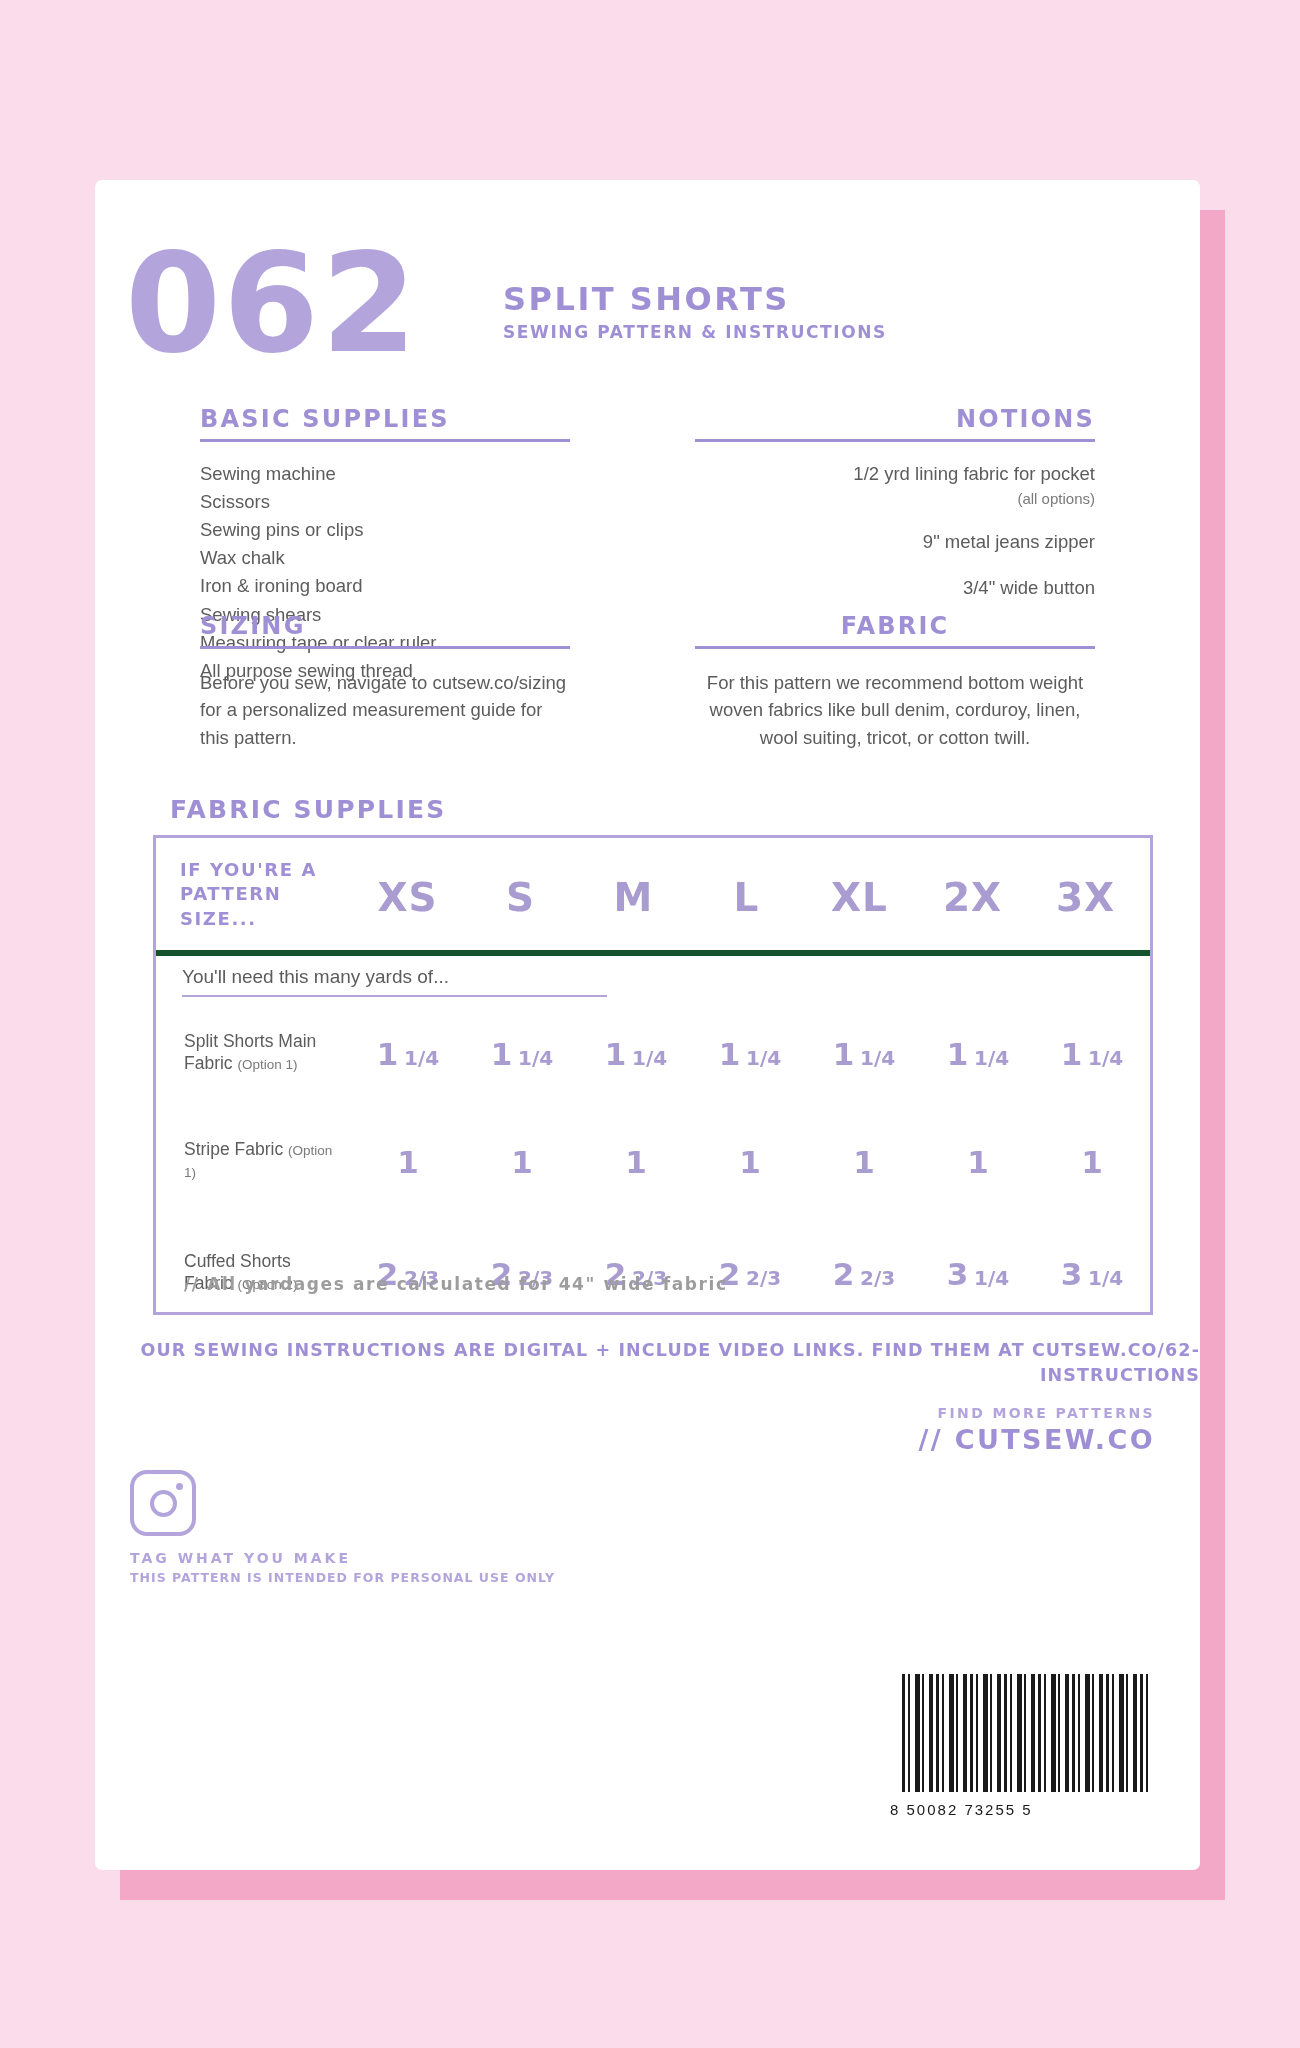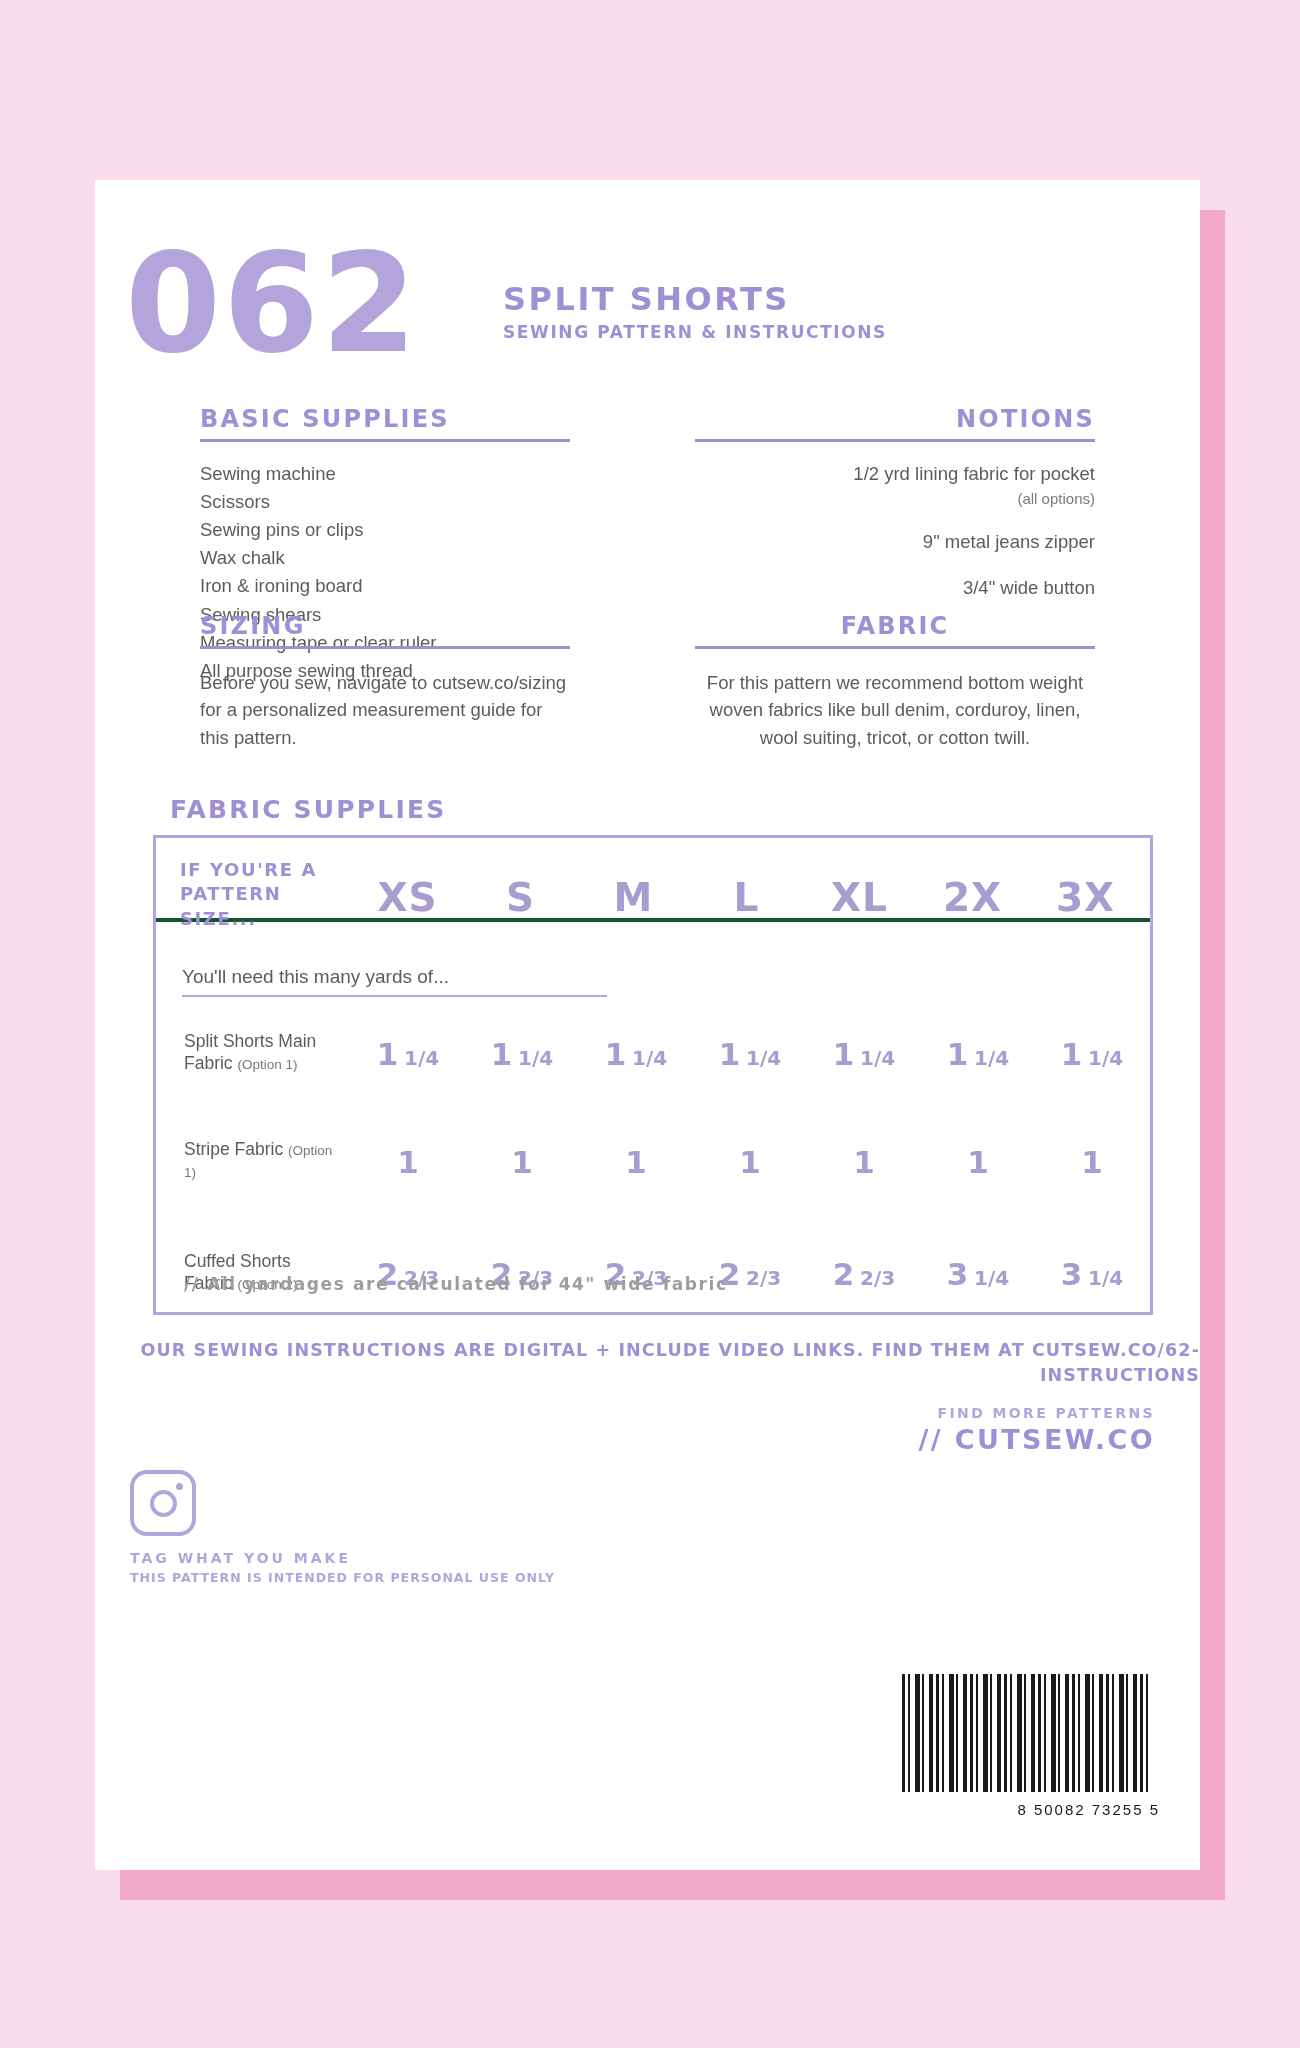--- a/index.html
+++ b/index.html
@@ -24,20 +24,21 @@
     height: 1690px;
     background: #f4a8c8;
   }
   .card {
     position: absolute;
     left: 95px;
     top: 180px;
     width: 1105px;
     height: 1690px;
     background: #ffffff;
+    border-radius: 7px;
   }
   .inner {
     position: relative;
     width: 100%;
     height: 100%;
     padding: 0 40px;
   }
 
   
   .header {
@@ -164,22 +165,22 @@
   .table-wrap {
     position: absolute;
     left: 58px;
     top: 655px;
     width: 1000px;
     height: 480px;
     border: 3px solid #b3a5dc;
   }
   .table-head {
     position: relative;
-    height: 84px;
-    border-bottom: 4px solid #14532d;
+    height: 118px;
+    border-bottom: 6px solid #14532d;
   }
   .head-label {
     position: absolute;
     left: 24px;
     top: 20px;
     width: 165px;
     font-size: 18px;
     font-weight: bold;
     letter-spacing: 1.6px;
     line-height: 1.35;
@@ -371,21 +372,21 @@
         #1a1a1a 6px, #1a1a1a 8px, #fff 8px, #fff 13px,
         #1a1a1a 13px, #1a1a1a 18px, #fff 18px, #fff 20px,
         #1a1a1a 20px, #1a1a1a 22px, #fff 22px, #fff 27px,
         #1a1a1a 27px, #1a1a1a 31px, #fff 31px, #fff 34px);
   }
   .barcode-num {
     position: absolute;
     right: 40px;
     bottom: 52px;
     width: 270px;
-    text-align: right;
+    text-align: left;
     font-size: 15px;
     letter-spacing: 2px;
     color: #1a1a1a;
     font-family: "Liberation Sans", sans-serif;
   }
 </style>
 </head>
 <body>
 
 <div class="page">

